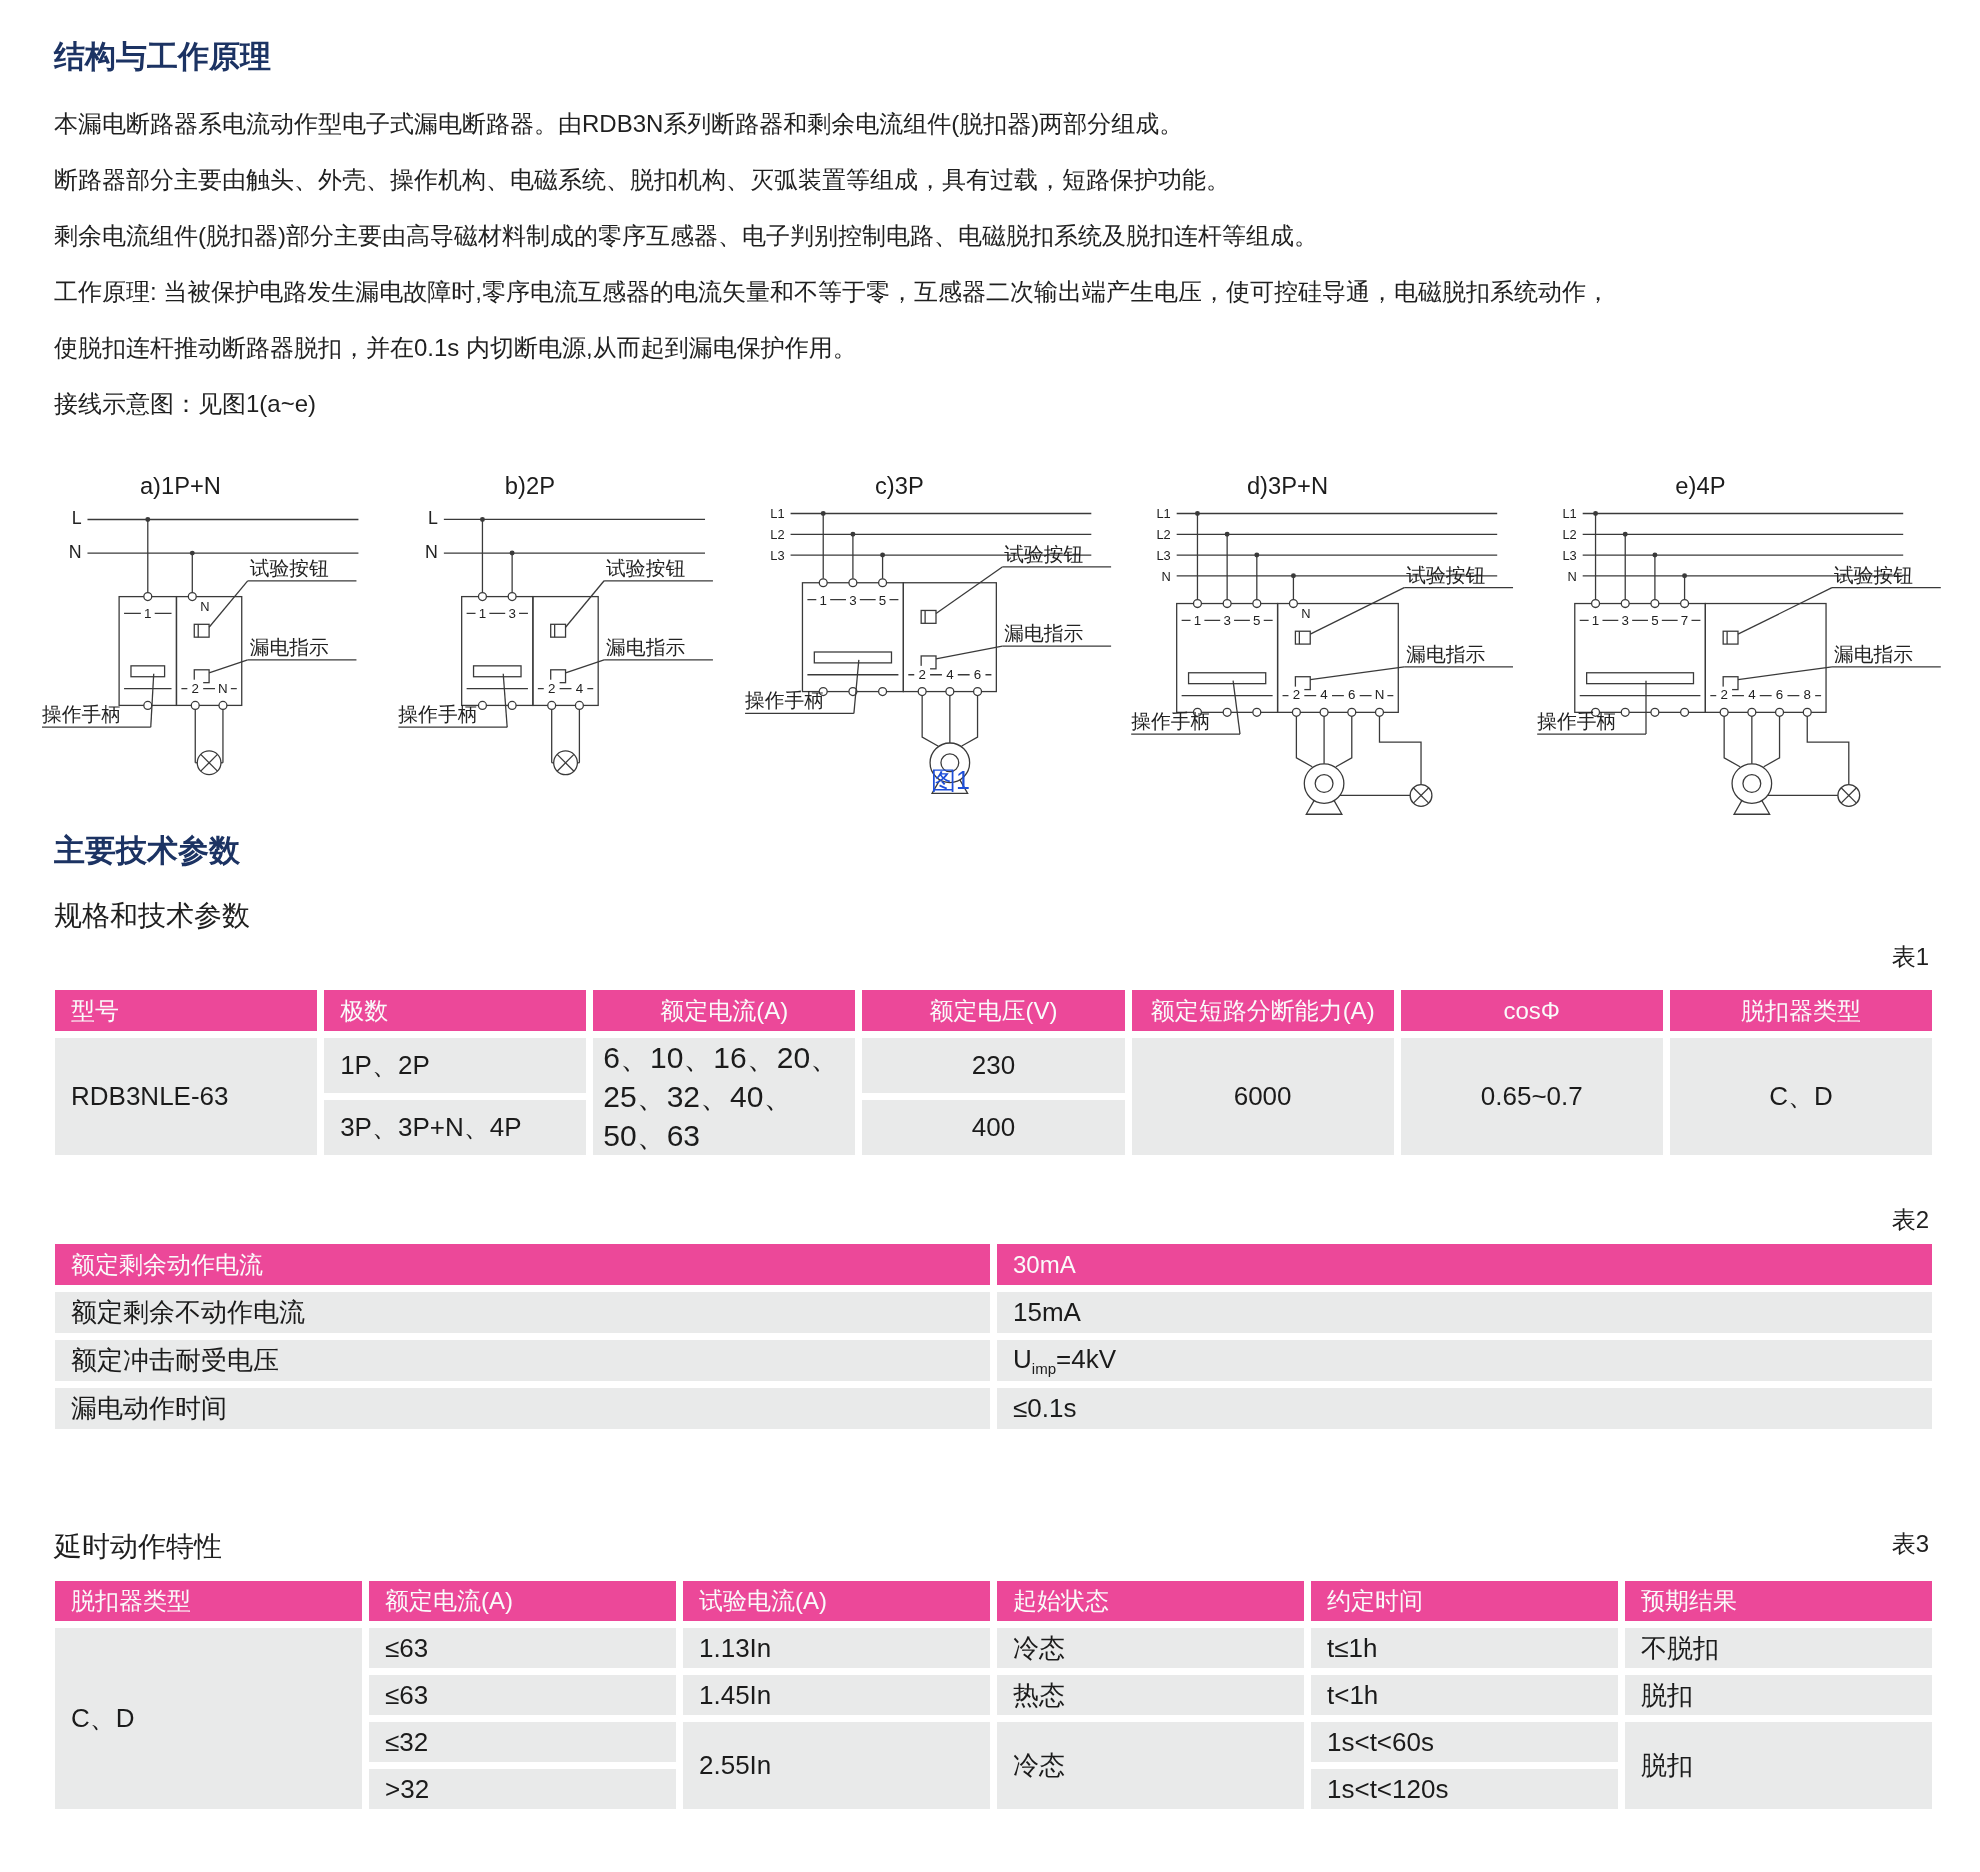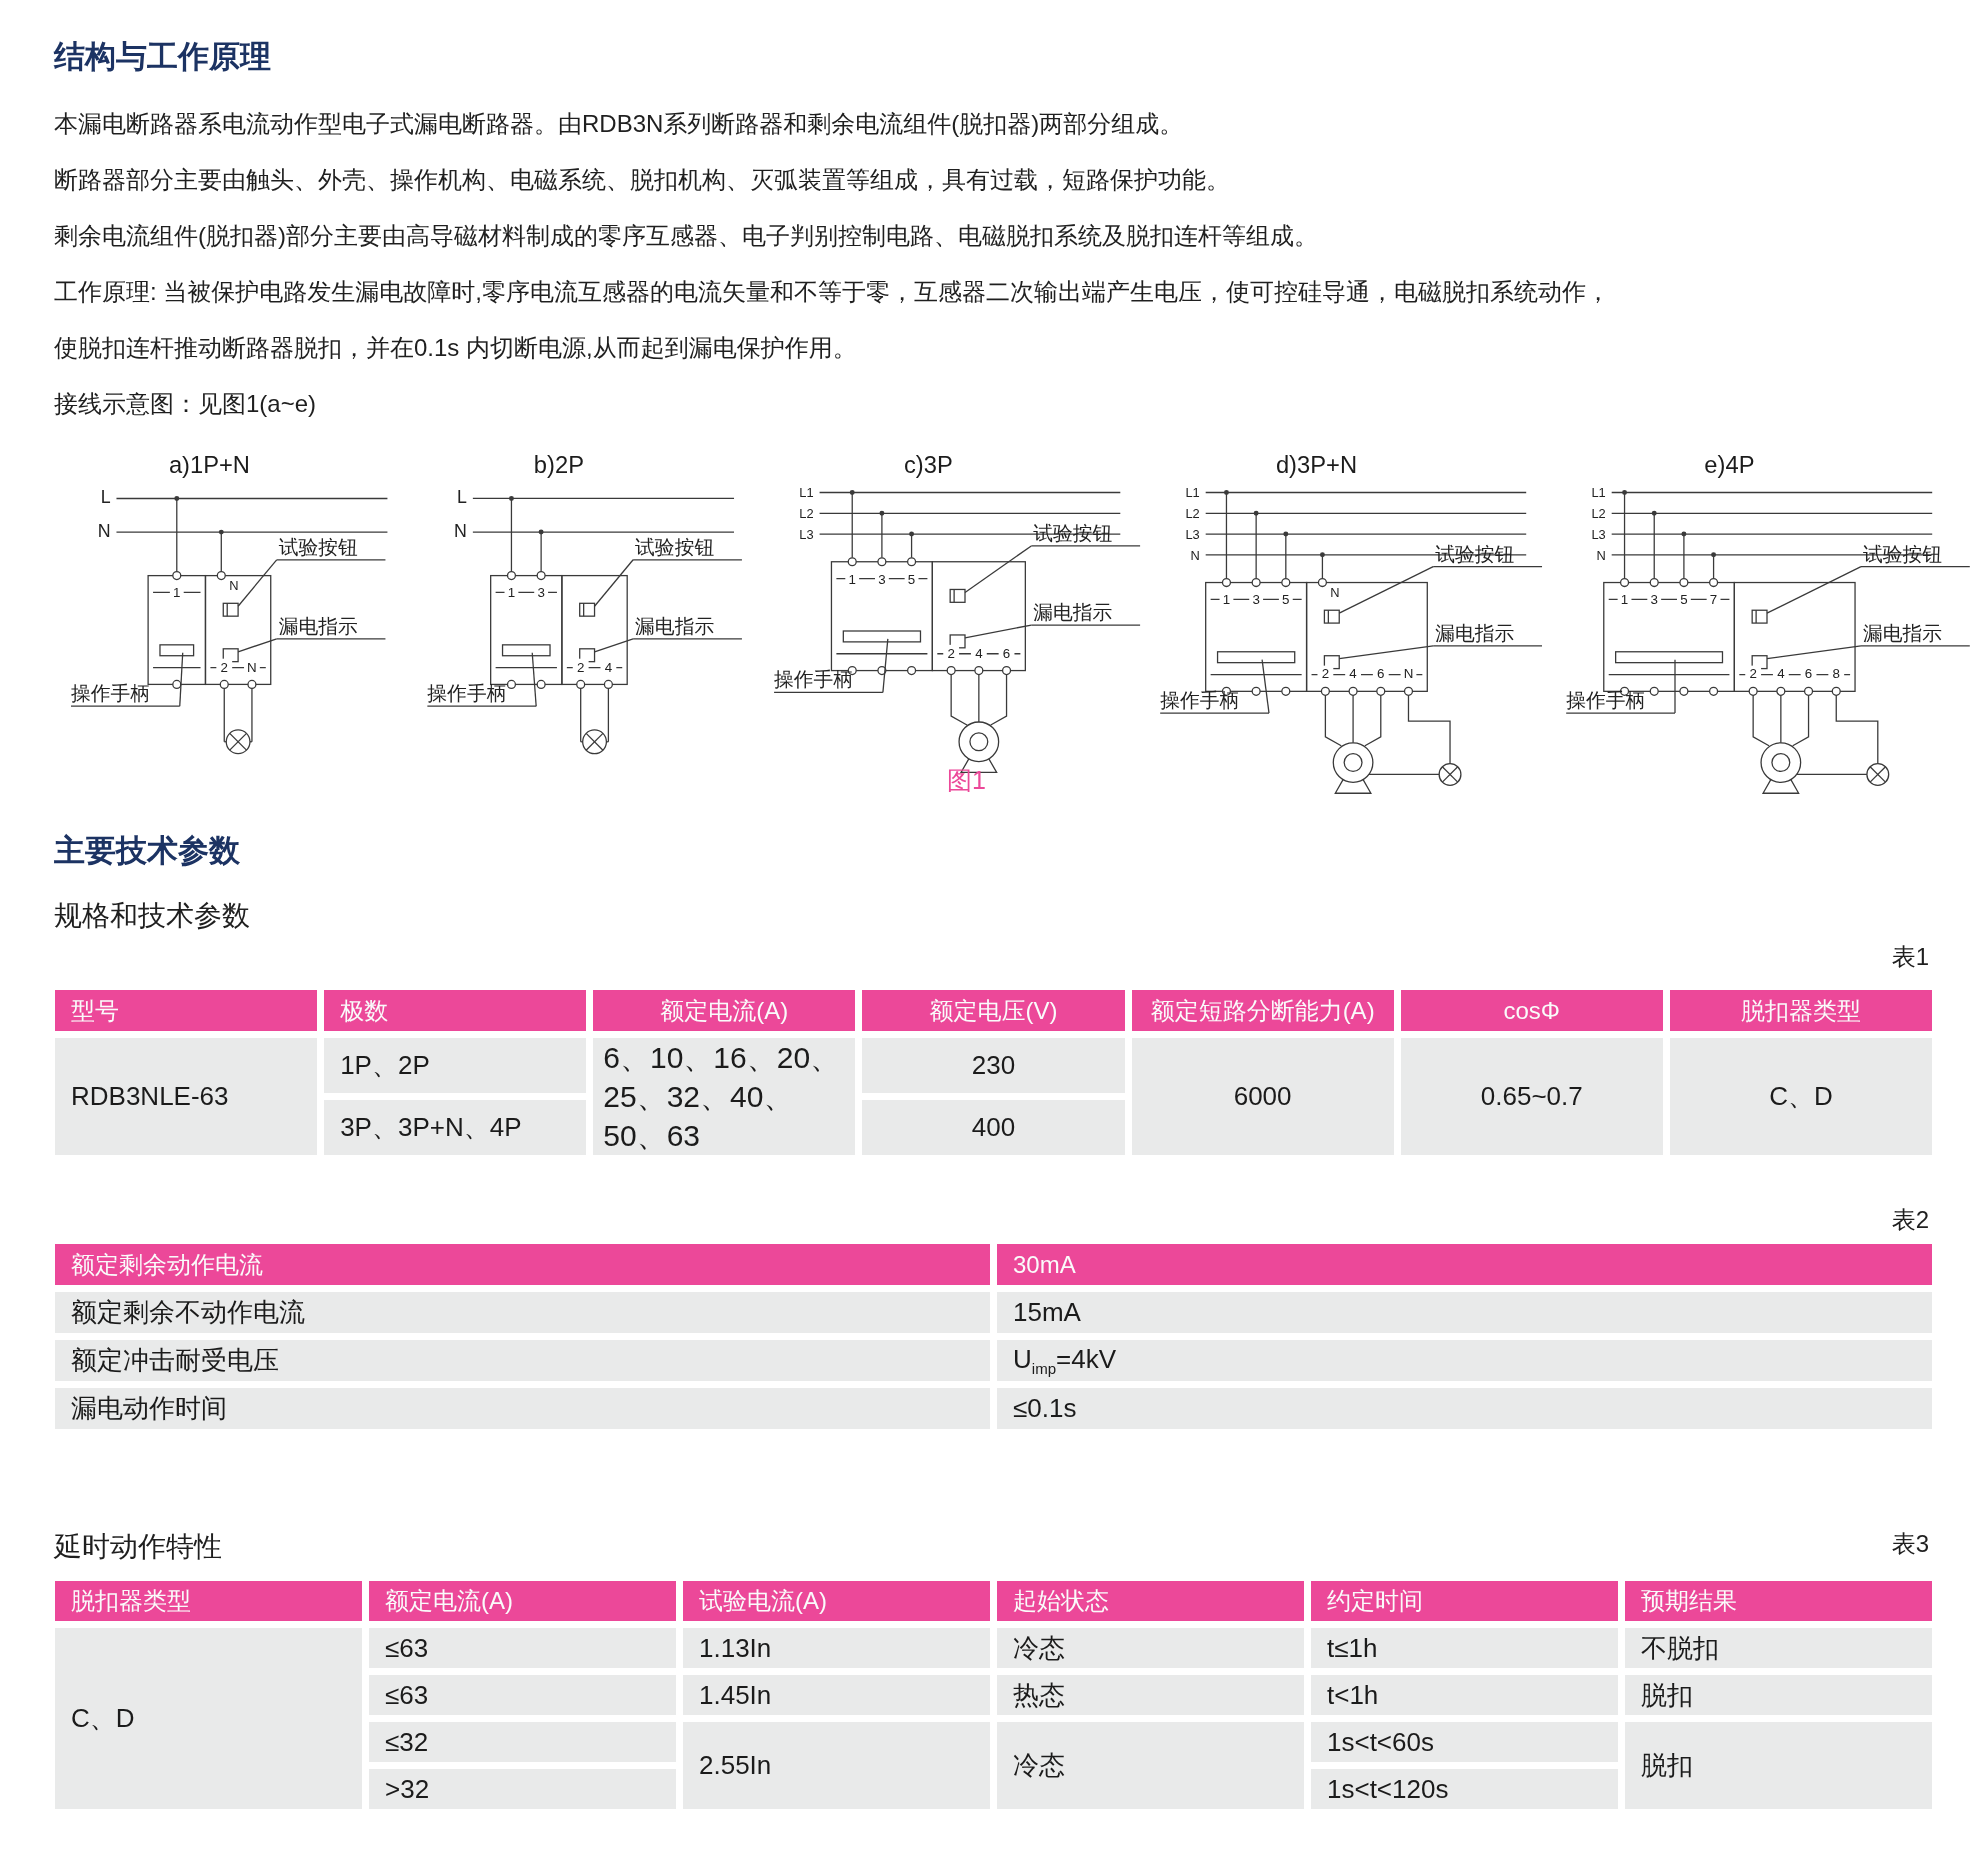--- a/index.html
+++ b/index.html
@@ -3,22 +3,22 @@
 <meta charset="utf-8">
 <style>
   html,body{margin:0;padding:0;background:#fff;}
   #page{position:relative;width:1980px;height:1872px;background:#ffffff;
         font-family:"Liberation Sans","DejaVu Sans",sans-serif;color:#212121;overflow:hidden;}
   .h1{position:absolute;left:54px;font-size:31px;font-weight:600;color:#1c3363;white-space:nowrap;}
   .para{position:absolute;left:54px;top:96px;}
   .para .line{height:56px;line-height:56px;font-size:24px;color:#1f1f1f;white-space:nowrap;}
   .subtitle{position:absolute;left:54px;font-size:28px;color:#1f1f1f;white-space:nowrap;}
   .tag{position:absolute;right:51px;font-size:24px;color:#1f1f1f;text-align:right;}
-  .figure-row{position:absolute;top:447px;left:40px;width:1901px;display:flex;align-items:flex-start;margin-left:29px;}
-  .fig-caption{position:absolute;top:764px;left:16px;width:1901px;text-align:center;font-size:25px;color:#ec4899;}
+  .figure-row{position:absolute;top:468px;left:40px;width:1901px;display:flex;align-items:flex-start;}
+  .fig-caption{position:absolute;top:764px;left:0;width:1901px;text-align:center;font-size:25px;color:#1d4ed8;}
   svg{font-family:inherit;overflow:visible;display:block;}
   .tbl{position:absolute;left:48px;width:1891px;border-collapse:collapse;table-layout:fixed;}
   .tbl th,.tbl td{border:7px solid #ffffff;vertical-align:middle;font-weight:normal;padding:0 16px;}
   .tbl th{background:#ec4899;color:#fafbfb;font-size:24px;text-align:center;height:41px;}
   .tbl td{background:#e9eaea;color:#1b1b1b;font-size:26px;height:41px;}
   .t1 td{text-align:center;}
   .t1 th.al,.t1 td.al{text-align:left;}
   .t1 td.current{font-size:30px;line-height:1.3;padding:0 10px;}
   .t2 th,.t2 td{text-align:left;}
   .t3 th,.t3 td{text-align:left;height:40px;}

